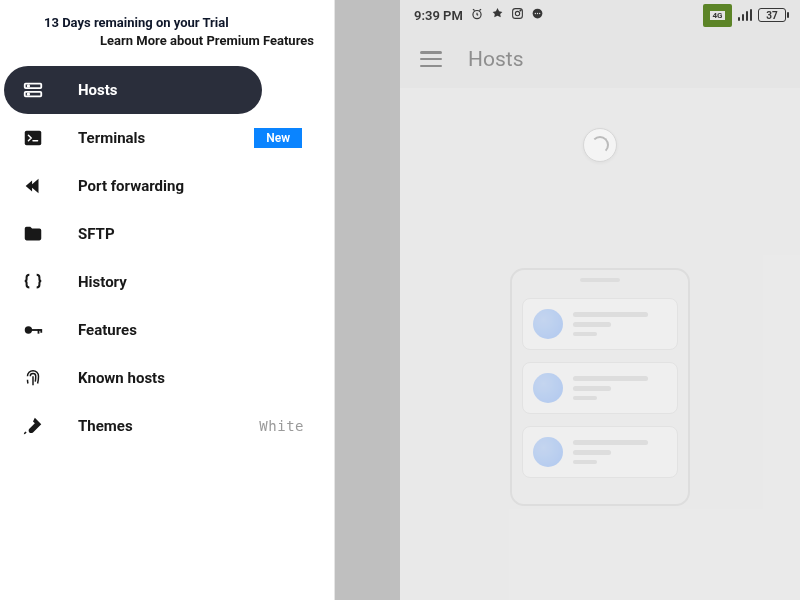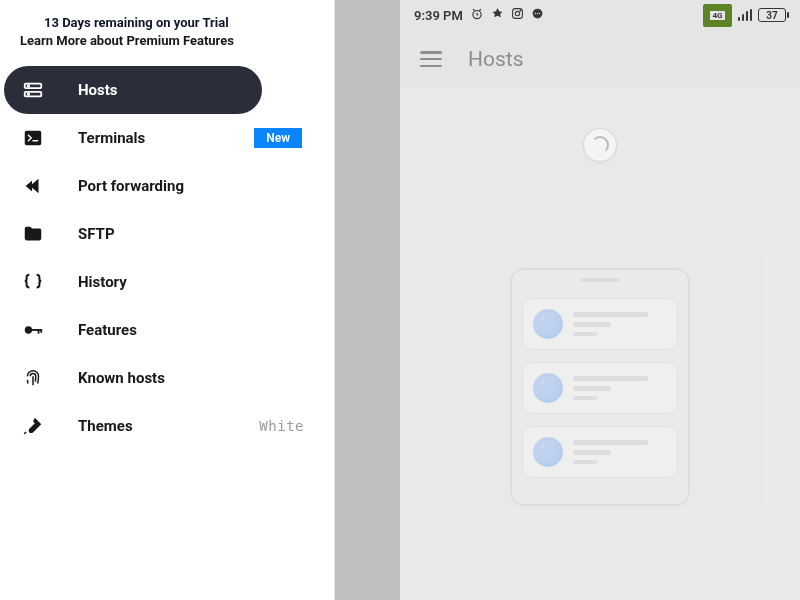--- a/index.html
+++ b/index.html
@@ -15,21 +15,21 @@
     display: flex;
     flex-direction: column;
     padding-top: 10px;
   }
   .trial-banner {
     padding: 4px 20px 14px 20px;
     font-size: 13px;
     line-height: 1.4;
   }
   .trial-line1 { color: #0f172a; font-weight: 700; margin-left: 24px; }
-  .trial-line2 { color: #181818; font-weight: 700; }
+  .trial-line2 { color: #181818; font-weight: 700; text-align: right; }
 
   .nav { padding: 2px 4px 0 4px; }
   .nav-item {
     display: flex;
     align-items: center;
     height: 48px;
     padding: 0 18px 0 18px;
     cursor: pointer;
     position: relative;
   }

